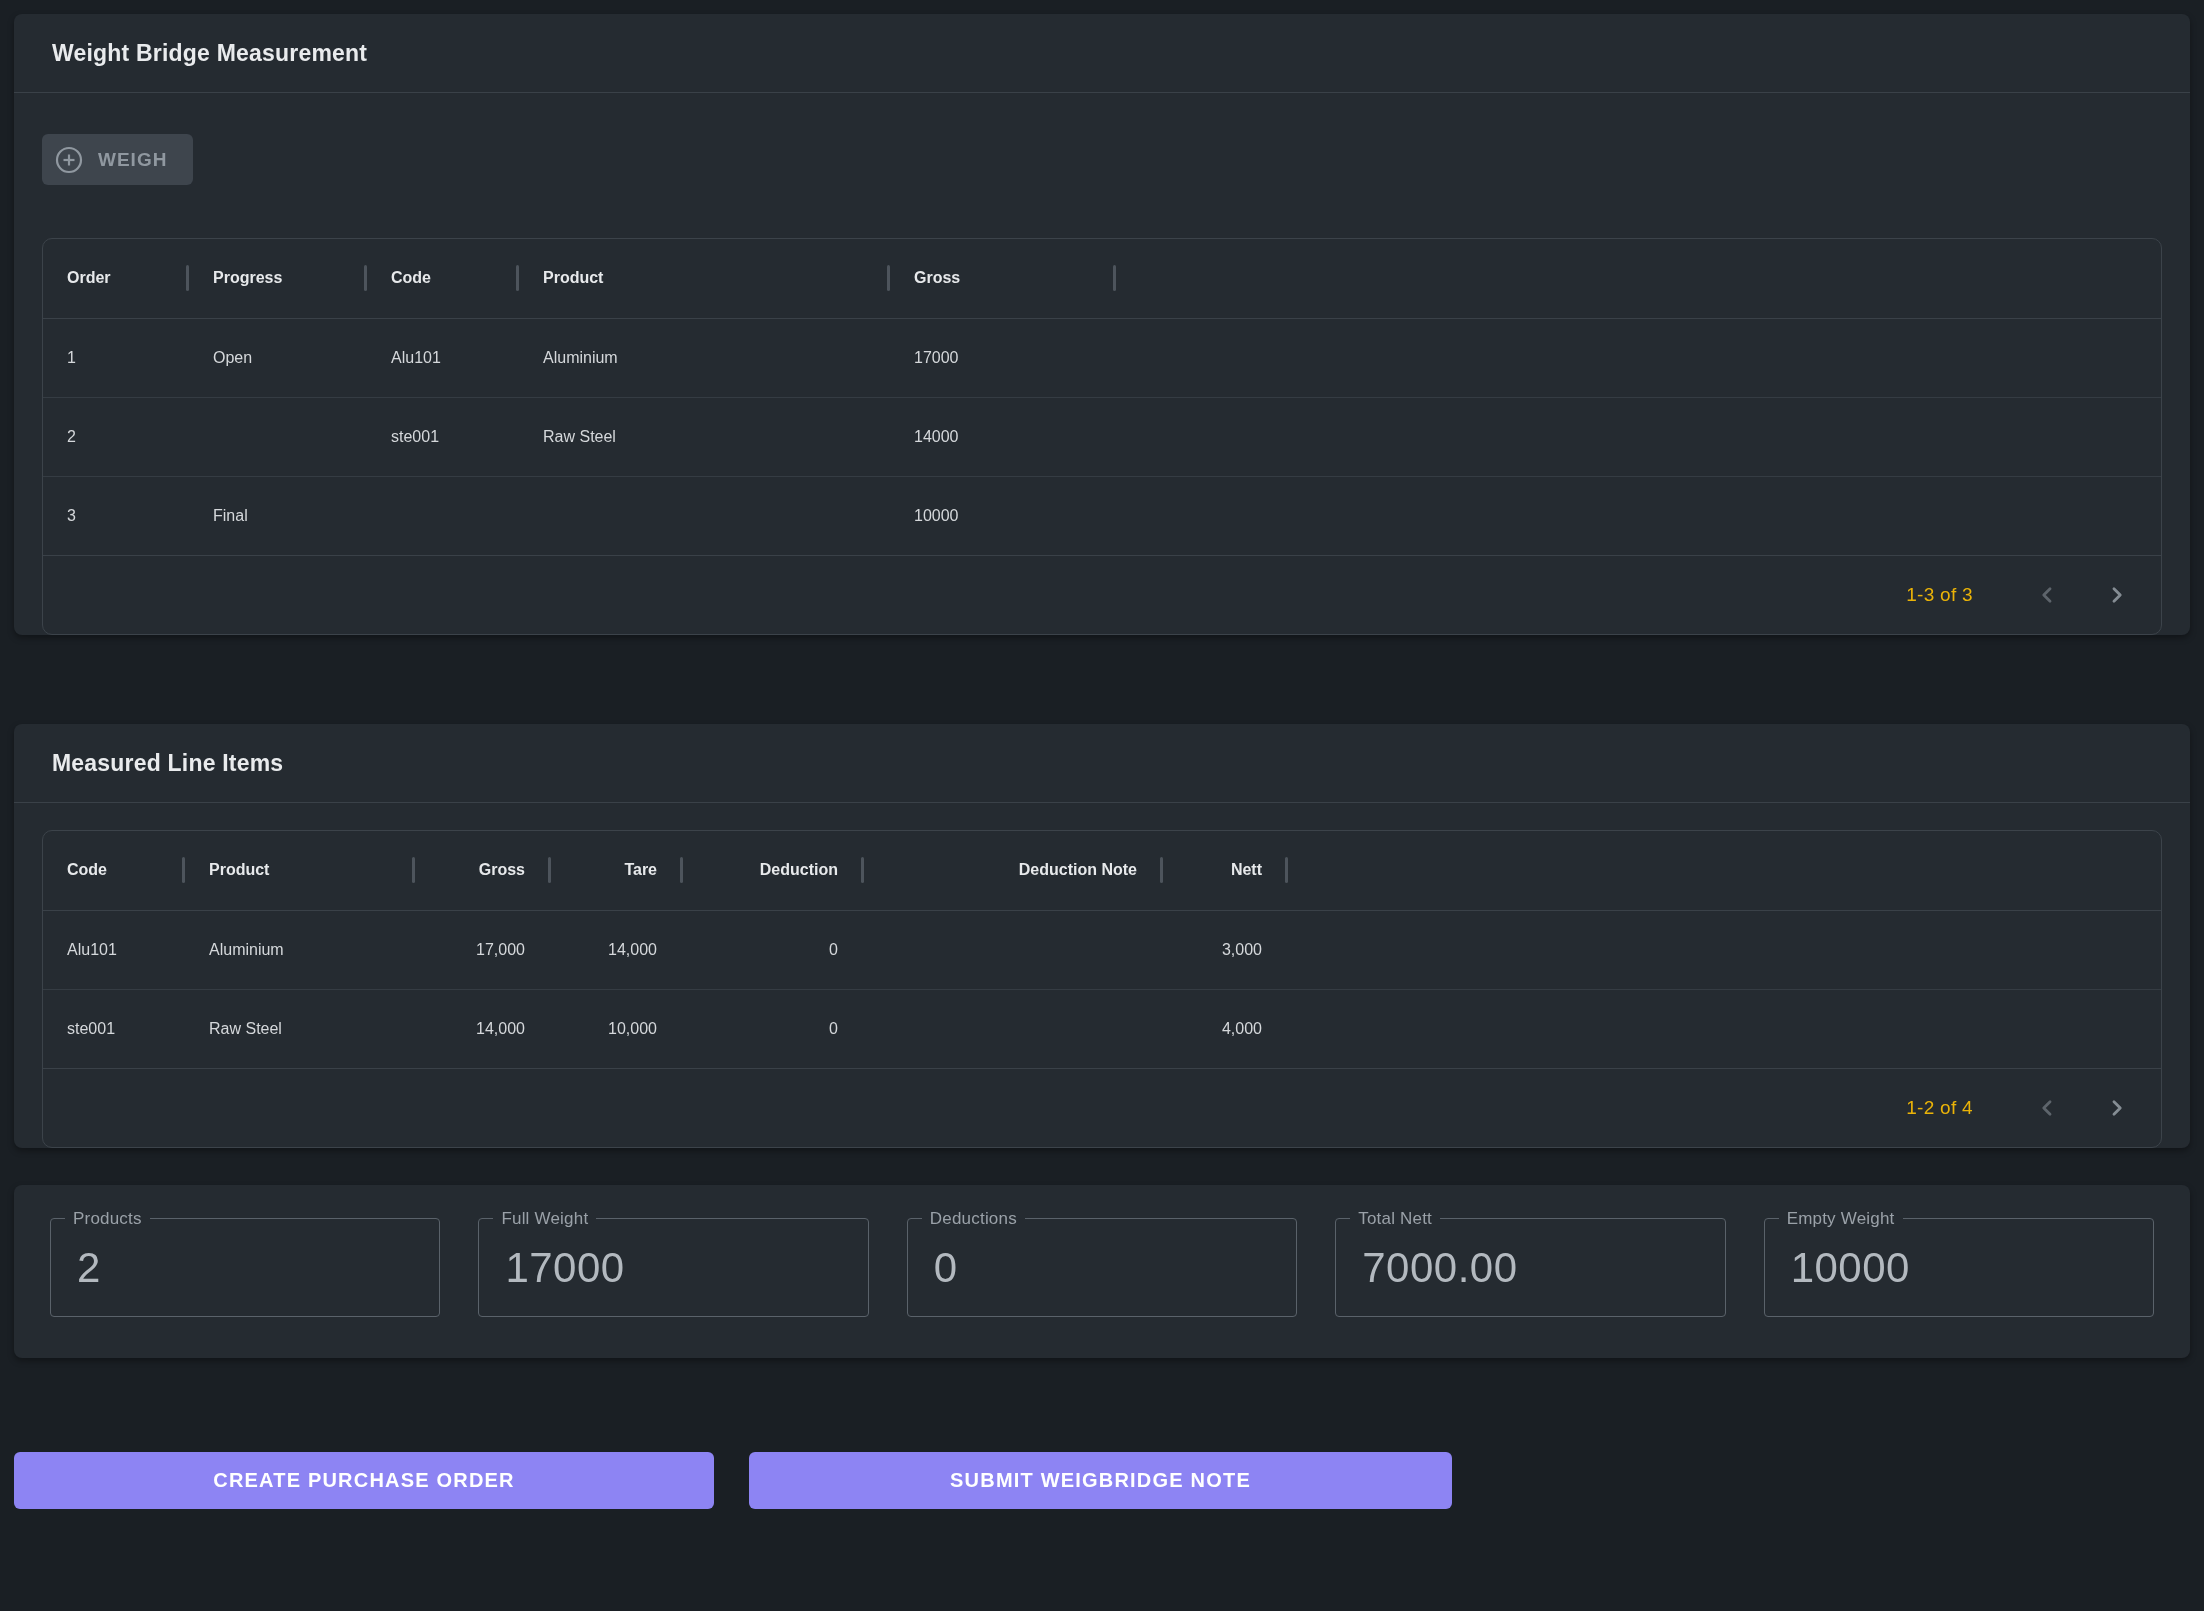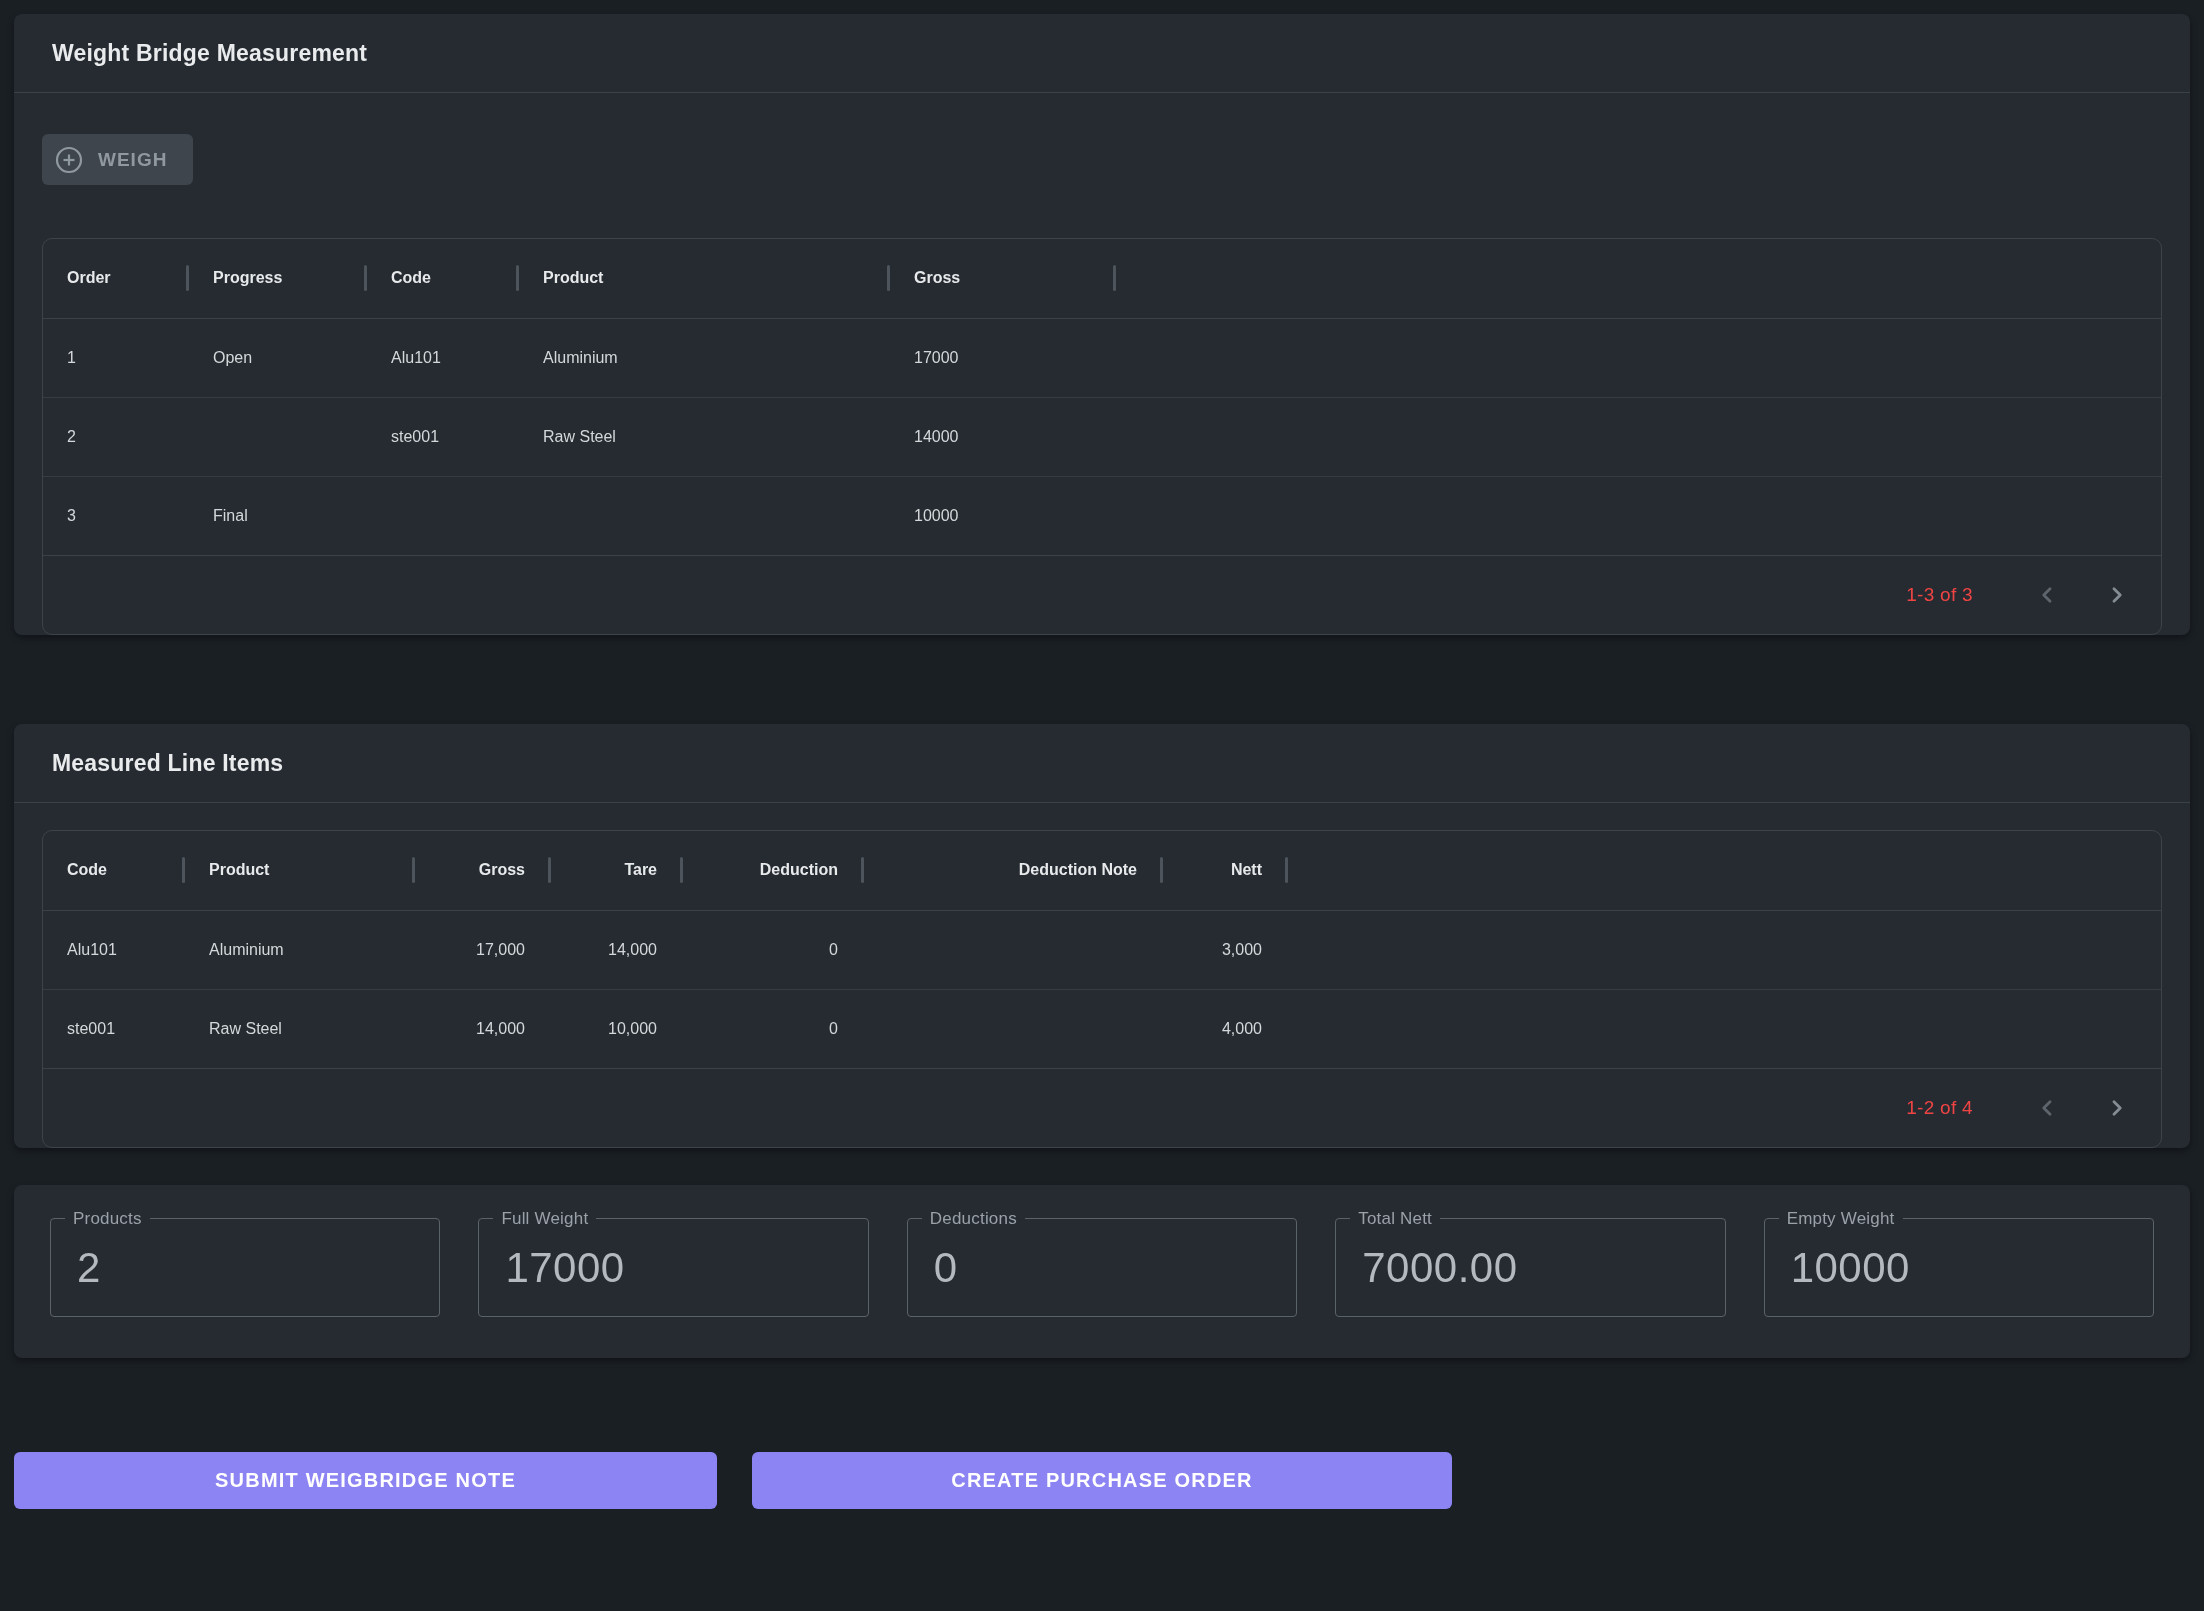--- a/index.html
+++ b/index.html
@@ -68,21 +68,21 @@
     width:3px; height:26px; border-radius:2px;
     background:#4d545c;
   }
 
   .table-footer {
     height:79px;
     border-top:1px solid #3a4148;
     display:flex; align-items:center; justify-content:flex-end;
     padding-right:22px;
   }
-  .page-label { font-size:19px; color:#ef4444; letter-spacing:.3px; }
+  .page-label { font-size:19px; color:#eab308; letter-spacing:.3px; }
   .pager-btn {
     width:44px; height:44px;
     display:flex; align-items:center; justify-content:center;
     background:transparent; border:none; border-radius:50%;
     cursor:pointer;
   }
   .pager-btn.prev { margin-left:52px; }
   .pager-btn.next { margin-left:26px; }
 
   
@@ -330,17 +330,17 @@
       <span class="field-label">Total Nett</span>
       <span class="field-value">7000.00</span>
     </div>
     <div class="field">
       <span class="field-label">Empty Weight</span>
       <span class="field-value">10000</span>
     </div>
   </section>
 
   <div class="actions">
+    <button class="btn-primary create">CREATE PURCHASE ORDER</button>
     <button class="btn-primary submit">SUBMIT WEIGBRIDGE NOTE</button>
-    <button class="btn-primary create">CREATE PURCHASE ORDER</button>
   </div>
 
 </div>
 
 </body></html>

